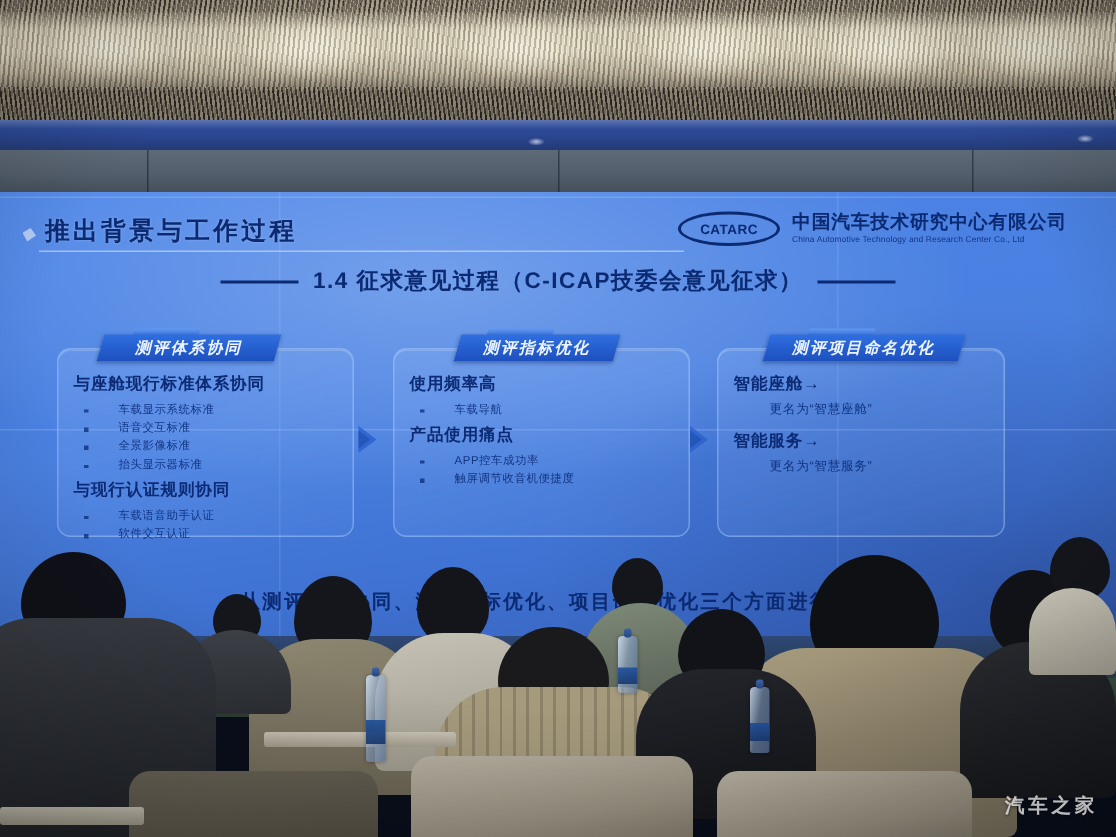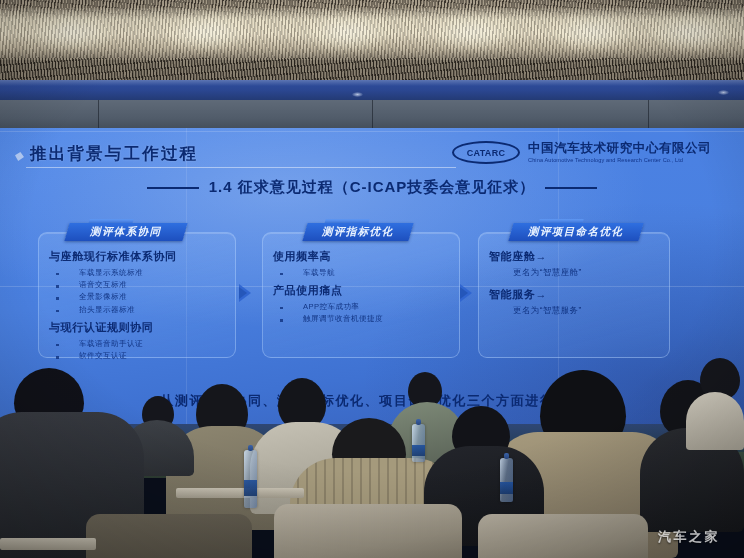--- a/index.html
+++ b/index.html
@@ -242,21 +242,21 @@
   .chairback.dark{background:linear-gradient(170deg,#6c6658 0%,#514c41 100%);}
   .table{
     position:absolute;border-radius:2px;
     background:linear-gradient(180deg,#c9c3b4,#a39d8e);
   }
   .vignette{
     position:absolute;left:0;top:0;width:744px;height:558px;pointer-events:none;
     background:radial-gradient(ellipse 620px 430px at 50% 42%,rgba(0,0,0,0) 55%,rgba(0,0,0,.30) 100%);
   }
   .watermark{
-    position:absolute;right:24px;bottom:12px;
+    position:absolute;right:12px;bottom:12px;
     font-size:13px;color:rgba(255,255,255,.72);letter-spacing:2.5px;font-weight:bold;
     text-shadow:0 1px 2px rgba(0,0,0,.6);
     text-align:center;
   }
 </style>
 </head>
 <body>
 
 <div id="stage">
 

